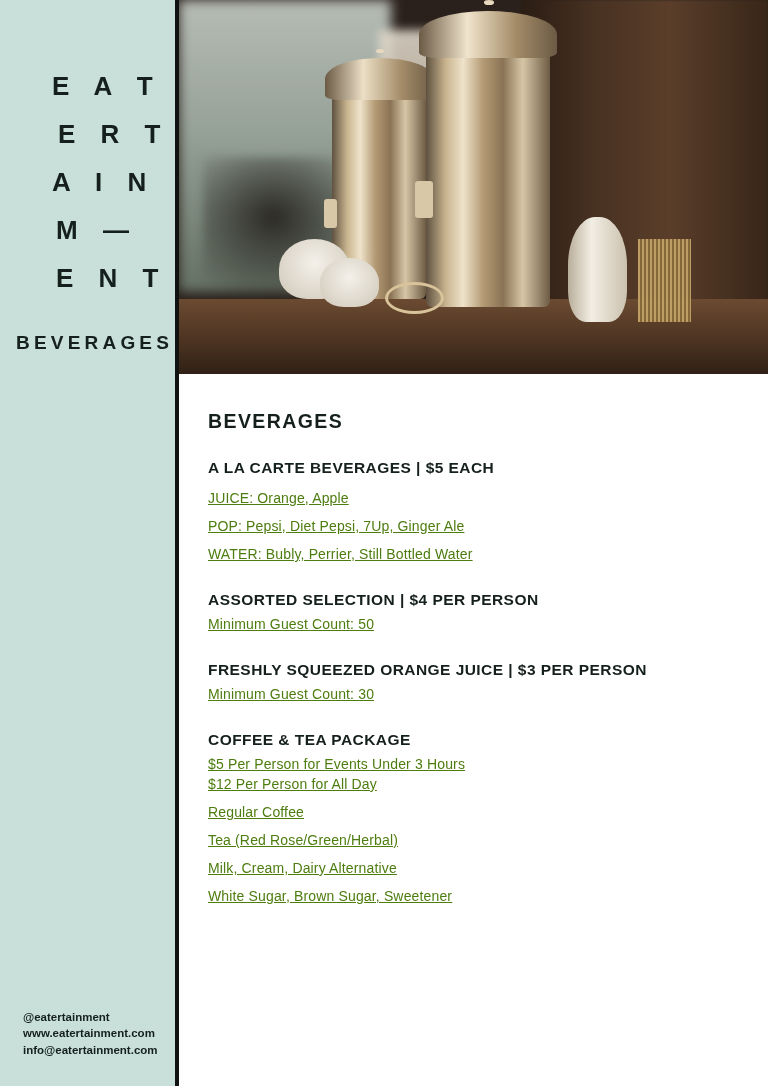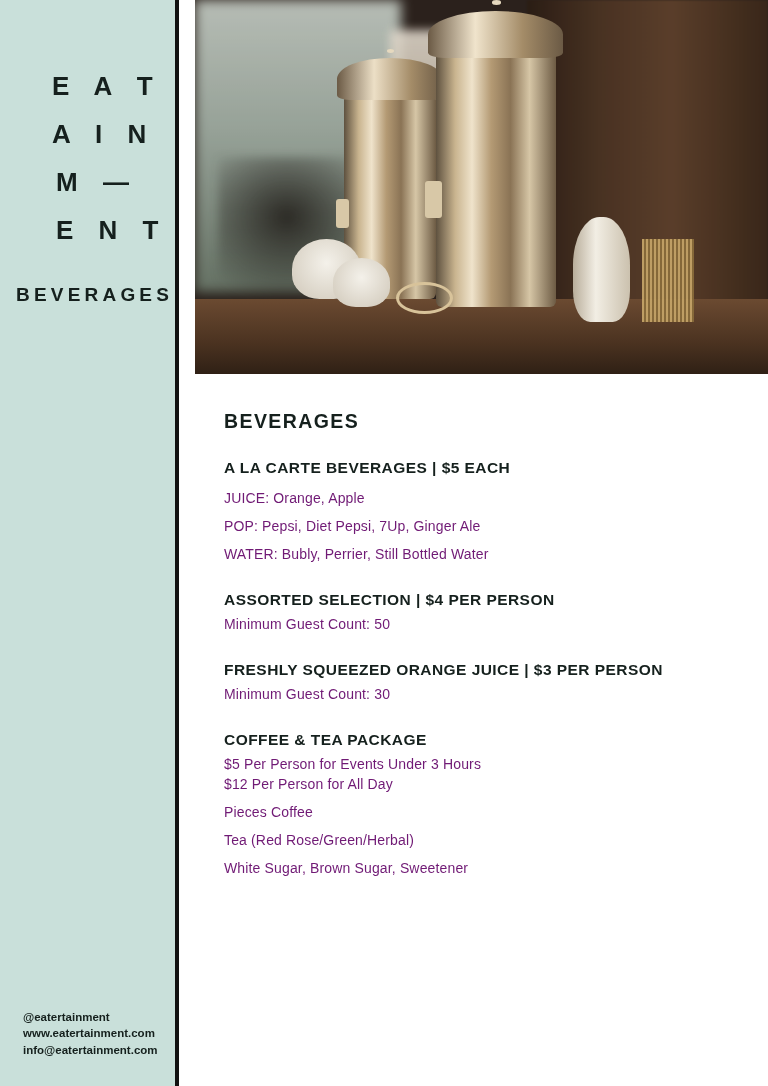--- a/index.html
+++ b/index.html
@@ -13,21 +13,20 @@
     font-family: "Liberation Sans", sans-serif;
     color: #1a1a1a;
     overflow: hidden;
   }
   .page {
     position: relative;
     width: 768px;
     height: 1086px;
     display: flex;
     background: #ffffff;
-    gap: 16px;
   }
 
   
   .sidebar {
     position: relative;
     width: 179px;
     height: 1086px;
     background: #c9e0da;
     box-sizing: border-box;
     flex: 0 0 179px;
@@ -281,37 +280,39 @@
   .section-head {
     font-size: 15.5px;
     font-weight: bold;
     letter-spacing: .45px;
     color: #15201d;
     margin-bottom: 13px;
   }
   .line {
     font-size: 14px;
     line-height: 17px;
-    color: #701a75;
+    color: #4d7c0f;
     margin-bottom: 11px;
     letter-spacing: .15px;
+    text-decoration: underline;
   }
   .line.tight {
     margin-bottom: 3px;
   }
   .section.compact .section-head { margin-bottom: 7px; }
 </style>
 </head>
 <body>
 
 <div class="page">
 
   <aside class="sidebar">
     <div class="brand">
       <div class="brand-line l1">E A T</div>
+      <div class="brand-line l2">E R T</div>
       <div class="brand-line l3">A I N</div>
       <div class="brand-line l4">M —</div>
       <div class="brand-line l5">E N T</div>
     </div>
     <div class="sidebar-subtitle">BEVERAGES</div>
 
     <div class="contact">
       <div>@eatertainment</div>
       <div>www.eatertainment.com</div>
       <div>info@eatertainment.com</div>
@@ -364,20 +365,21 @@
 
       <section class="section compact">
         <div class="section-head">FRESHLY SQUEEZED ORANGE JUICE | $3 PER PERSON</div>
         <div class="line tight">Minimum Guest Count: 30</div>
       </section>
 
       <section class="section compact">
         <div class="section-head">COFFEE &amp; TEA PACKAGE</div>
         <div class="line tight">$5 Per Person for Events Under 3 Hours</div>
         <div class="line">$12 Per Person for All Day</div>
-        <div class="line">Pieces Coffee</div>
+        <div class="line">Regular Coffee</div>
         <div class="line">Tea (Red Rose/Green/Herbal)</div>
+        <div class="line">Milk, Cream, Dairy Alternative</div>
         <div class="line">White Sugar, Brown Sugar, Sweetener</div>
       </section>
     </div>
 
   </main>
 </div>
 
 </body></html>

